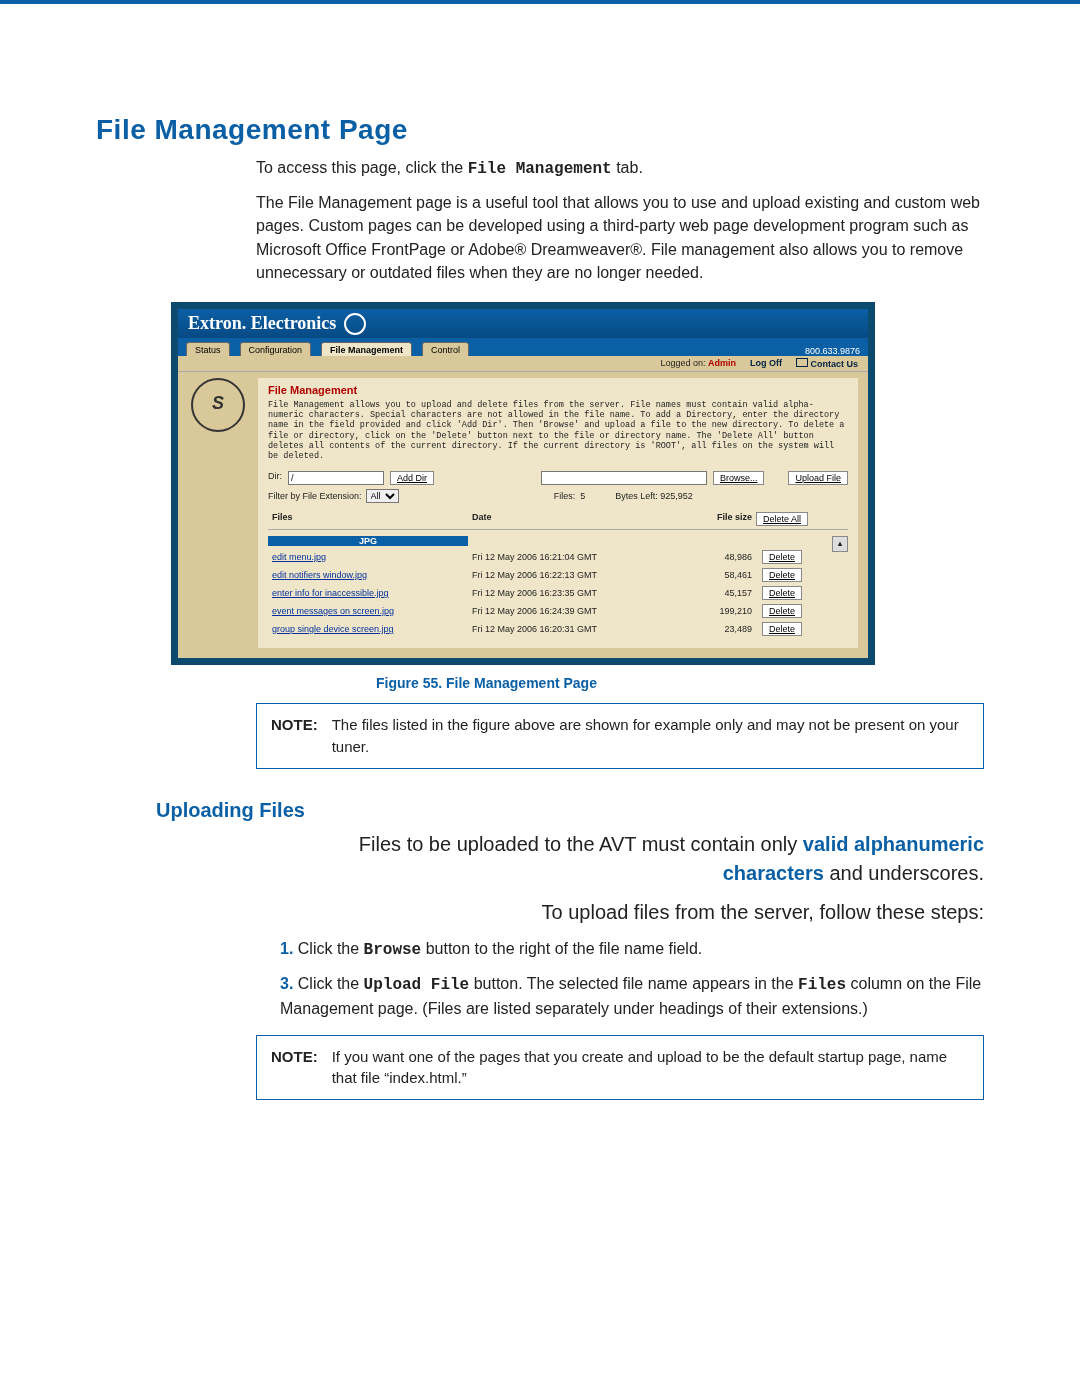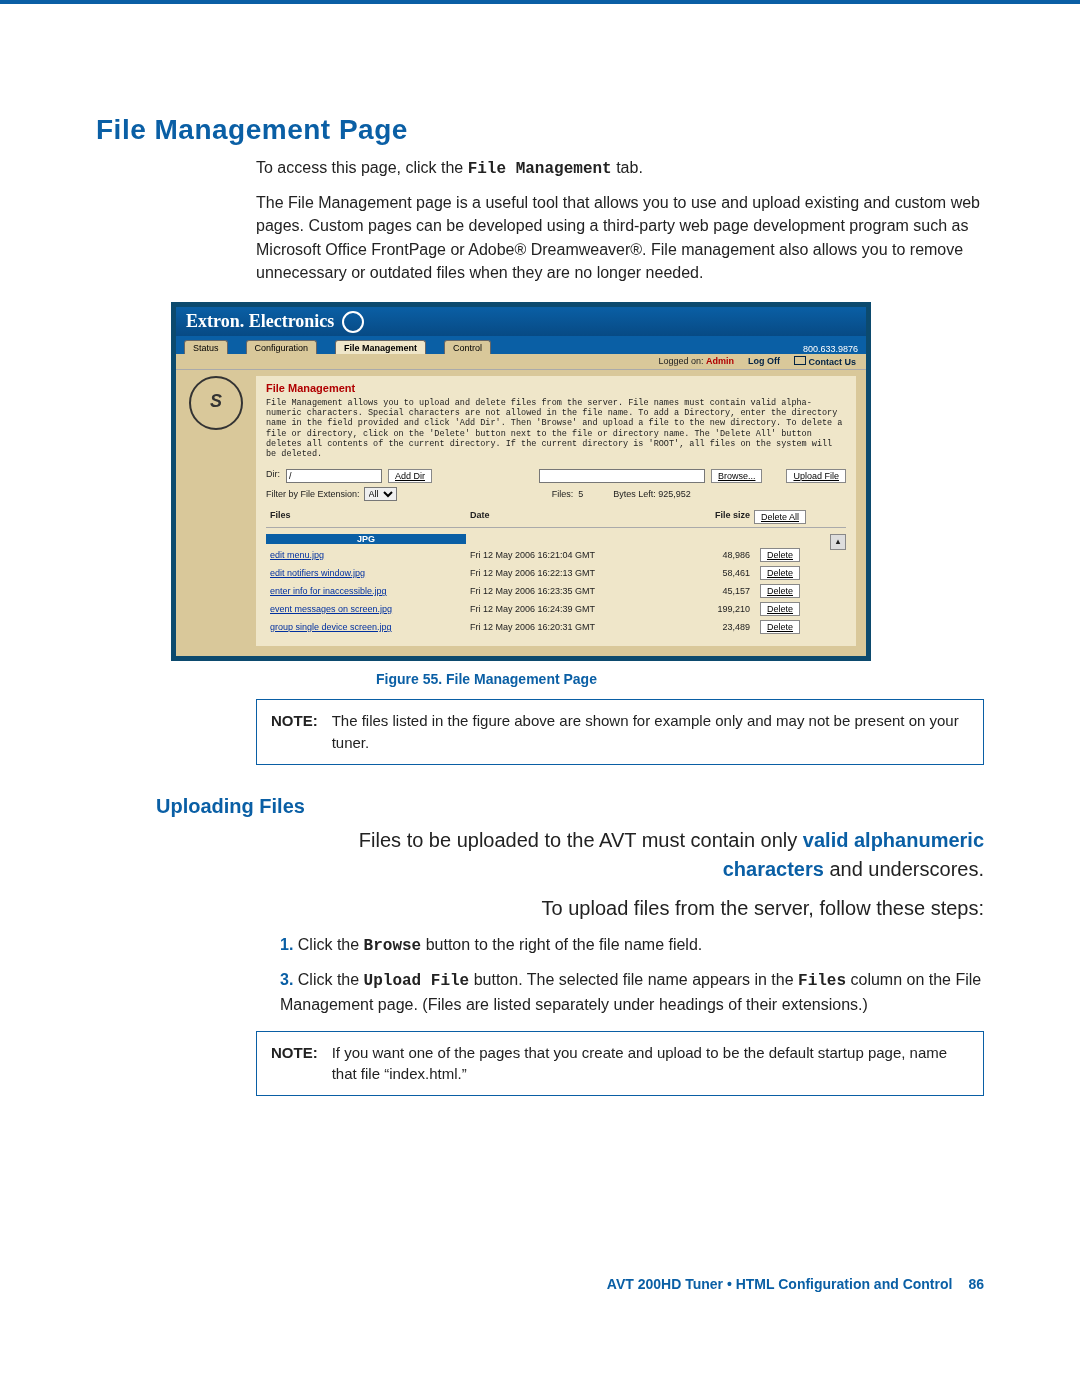--- a/index.html
+++ b/index.html
@@ -76,21 +76,21 @@
     margin-top: 180px;
     font-size: 14px;
   }
   .footer-line .footer-text { color: #0a5fa5; font-weight: 700; }
   .footer-line .page-num { color: #0a5fa5; font-weight: 700; }
 
   
   .shot {
     margin: 18px 0 6px 75px;
     width: 690px;
-    border: 5px solid #0c4a6e;
+    border: 7px solid #0c4a6e;
     font-family: Tahoma, Verdana, Arial, sans-serif;
     font-size: 10px;
     background: #fff;
   }
   .shot-header {
     background: linear-gradient(#0a5fa5, #074a84);
     color: #fff;
     padding: 4px 10px 3px 10px;
     display: flex;
     align-items: center;
@@ -106,21 +106,21 @@
     display: inline-block;
   }
   .shot-tabs {
     background: #0a5fa5;
     display: flex;
     justify-content: space-between;
     align-items: flex-end;
     padding: 0 8px;
     height: 18px;
   }
-  .shot-tabs-left { display: flex; gap: 16px; }
+  .shot-tabs-left { display: flex; gap: 8px; }
   .tab {
     background: #d9c89a;
     color: #000;
     padding: 2px 8px 1px 8px;
     border: 1px solid #666;
     border-bottom: none;
     border-radius: 3px 3px 0 0;
     margin-right: 2px;
     font-size: 9px;
     cursor: pointer;
@@ -367,18 +367,14 @@
     <li><span class="num">3. </span>
       <span>Click the </span><span class="mono">Upload File</span><span> button. The selected file name appears in the </span><span class="mono">Files</span><span> column on the File Management page. (Files are listed separately under headings of their extensions.)</span>
     </li>
   </ol>
 
   <div class="note-box">
     <div class="note-label">NOTE:</div>
     <div>If you want one of the pages that you create and upload to be the default startup page, name that file “index.html.”</div>
   </div>
 
-  <div class="footer-line">
-    <span class="footer-text">AVT 200HD Tuner • HTML Configuration and Control</span>
-    <span class="page-num">86</span>
-  </div>
 
 </div>
 
 </body></html>

